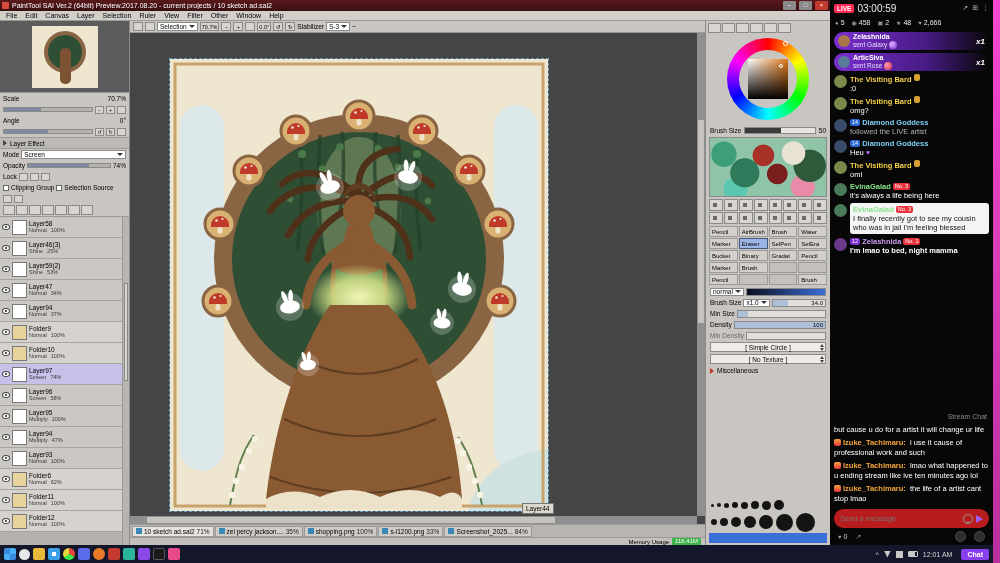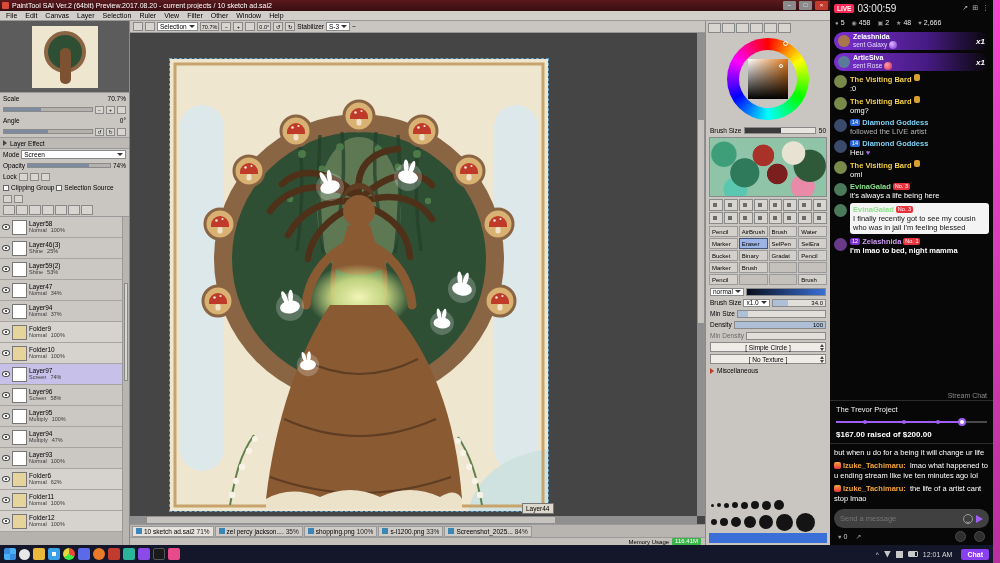--- a/index.html
+++ b/index.html
@@ -155,21 +155,21 @@
   .fund-title { font-size:7.5px; color:#f0f0f0; }
   .fund-slider { position:relative; height:8px; }
   .ftrack { position:absolute; left:0; right:0; top:3px; height:2px; background:#4a4a4a; }
   .ffill { position:absolute; left:0; width:83%; top:3px; height:2px; background:#a05ef5; }
   .fdot { position:absolute; top:2px; width:4px; height:4px; border-radius:50%; background:#a05ef5; }
   .fbig { position:absolute; top:0; left:81%; width:8px; height:8px; border-radius:50%; background:#fff; border:2px solid #a05ef5; }
   .fund-raised { font-weight:bold; font-size:8px; }
   .st-chat2 { display:flex; flex-direction:column; gap:4px; padding:4px; flex:none; }
   .cmsg { line-height:9.5px; font-size:7.5px; }
   .cbadge { display:inline-block; width:7px; height:7px; background:linear-gradient(#f5a63c,#e8323c); border-radius:2px; vertical-align:-1px; margin-right:2px; }
-  .st-input { margin:2px 4px; background:#404040; border-radius:10px; height:19px; display:flex; align-items:center; padding:0 6px; gap:3px; flex:none; }
+  .st-input { margin:2px 4px; background:#b91c1c; border-radius:10px; height:19px; display:flex; align-items:center; padding:0 6px; gap:3px; flex:none; }
   .st-input input { flex:1; background:transparent; border:none; outline:none; color:#cfcfcf; font-size:7.5px; font-family:inherit; min-width:0; }
   .emoji-icon { width:10px; height:10px; border:1px solid #9a9a9a; border-radius:50%; position:relative; flex:none; }
   .emoji-icon::after { content:""; position:absolute; left:2px; top:5px; width:4px; height:2px; border-bottom:1px solid #9a9a9a; border-radius:0 0 4px 4px; }
   .send-icon { width:0; height:0; border-left:7px solid #a05ef5; border-top:4px solid transparent; border-bottom:4px solid transparent; flex:none; }
   .st-bottom { display:flex; align-items:center; gap:8px; padding:1px 8px 3px; height:15px; color:#cfcfcf; font-size:7px; flex:none; }
   .round-btn { width:11px; height:11px; border-radius:50%; background:#2e2e2e; border:1px solid #4a4a4a; }
 
   
   .pink-strip { position:absolute; left:993px; top:0; width:7px; height:563px; background:linear-gradient(#f54ad0,#b82f9e); }
 
@@ -868,35 +868,24 @@
         <span class="mbody mwrap"><span class="mname c-green">EvinaGalad</span><span class="bbadge b-red">No. 3</span><br><span class="mtext">I finally recently got to see my cousin who was in jail I'm feeling blessed</span></span>
       </div>
       <div class="msg bold">
         <span class="avatar av-ze"></span>
         <span class="mbody"><span class="bbadge b-purple">12</span><span class="mname c-purple">Zelashnida</span><span class="bbadge b-red">No. 1</span><br><span class="mtext">I'm lmao to bed, night mamma</span></span>
       </div>
     </div>
 
     <div class="st-label">Stream Chat</div>
 
-    <div class="fund">
-      <span class="fund-title">The Trevor Project</span>
-      <div class="fund-slider">
-        <span class="ftrack"></span>
-          <span class="ffill"></span>
-        <span class="fdot" style="left:18%"></span>
-        <span class="fdot" style="left:44%"></span>
-        <span class="fdot" style="left:66%"></span>
-        <span class="fbig"></span>
-      </div>
-      <span class="fund-raised">$167.00 raised of $200.00</span>
-    </div>
 
     <div class="st-chat2">
-      <div class="cmsg"><span class="ctext">but when u do for a being it will change ur life</span></div>
+      <div class="cmsg"><span class="ctext">but cause u do for a artist it will change ur life</span></div>
+      <div class="cmsg"><span class="cbadge"></span><span class="mname c-orange">Izuke_Tachimaru:</span> <span class="ctext">i use it cause of professional work and such</span></div>
       <div class="cmsg"><span class="cbadge"></span><span class="mname c-orange">Izuke_Tachimaru:</span> <span class="ctext">lmao what happened to u ending stream like ive ten minutes ago lol</span></div>
       <div class="cmsg"><span class="cbadge"></span><span class="mname c-orange">Izuke_Tachimaru:</span> <span class="ctext">the life of a artist cant stop lmao</span></div>
     </div>
 
     <div class="st-input">
       <input placeholder="Send a message" style="">
       <span class="emoji-icon"></span>
       <span class="send-icon"></span>
     </div>
     <div class="st-bottom">

